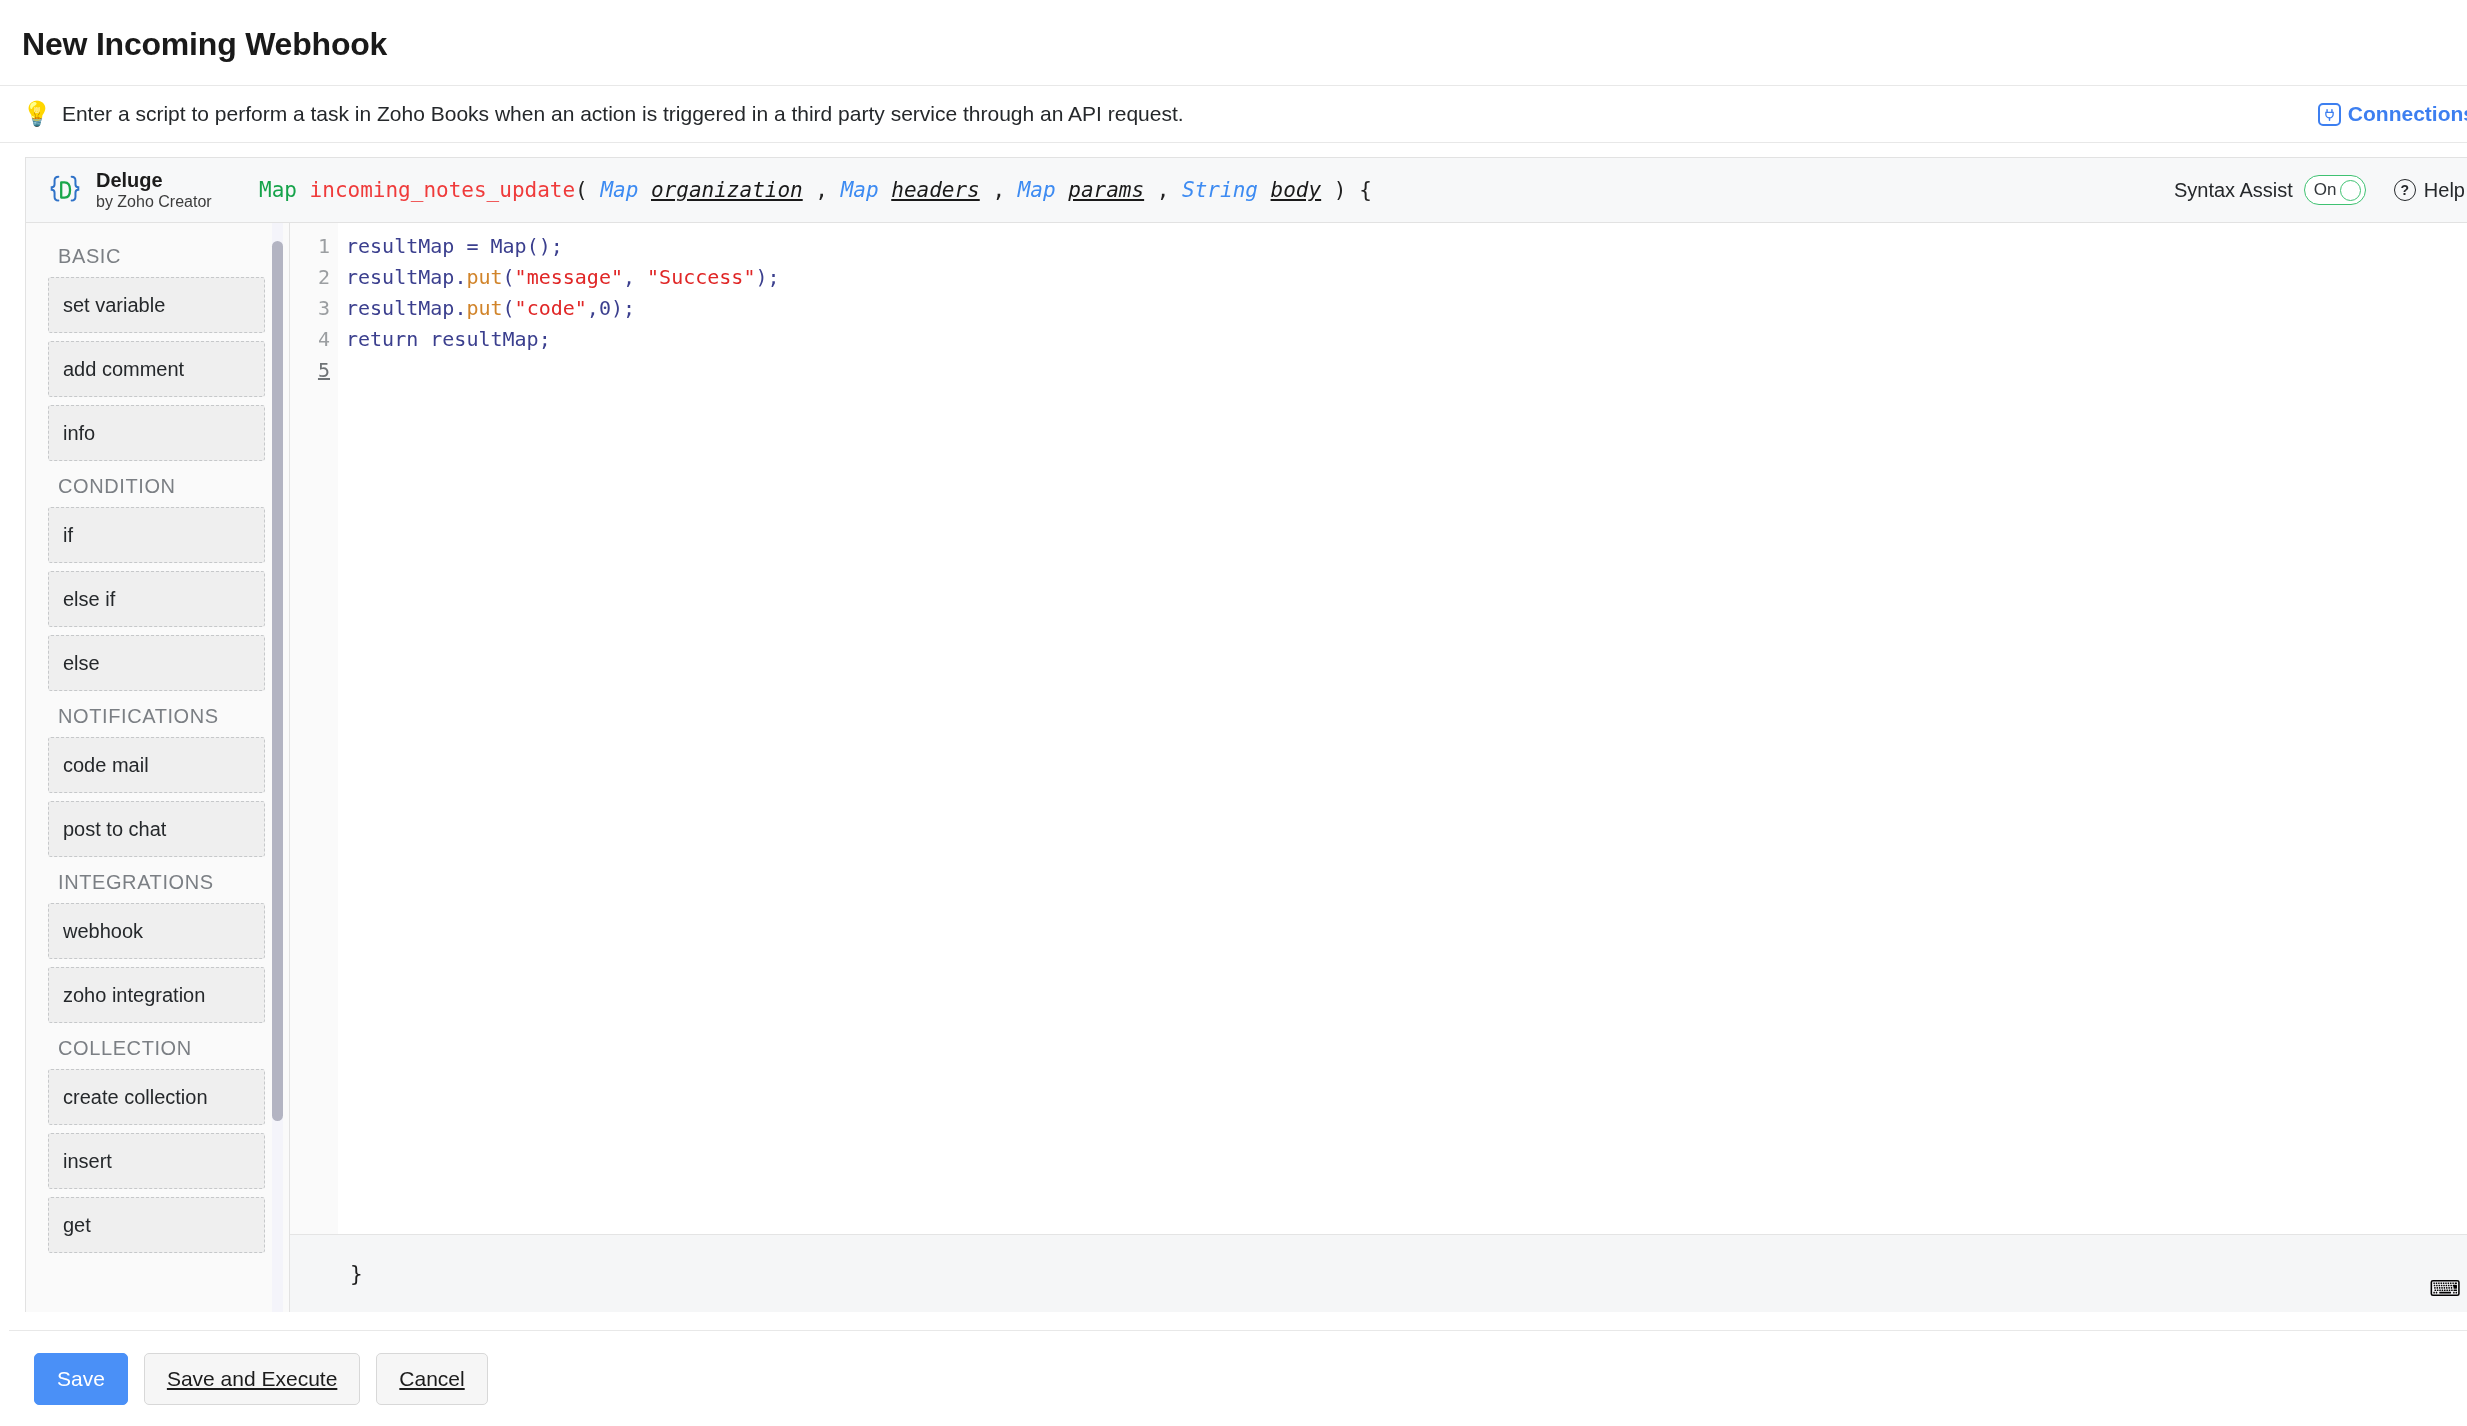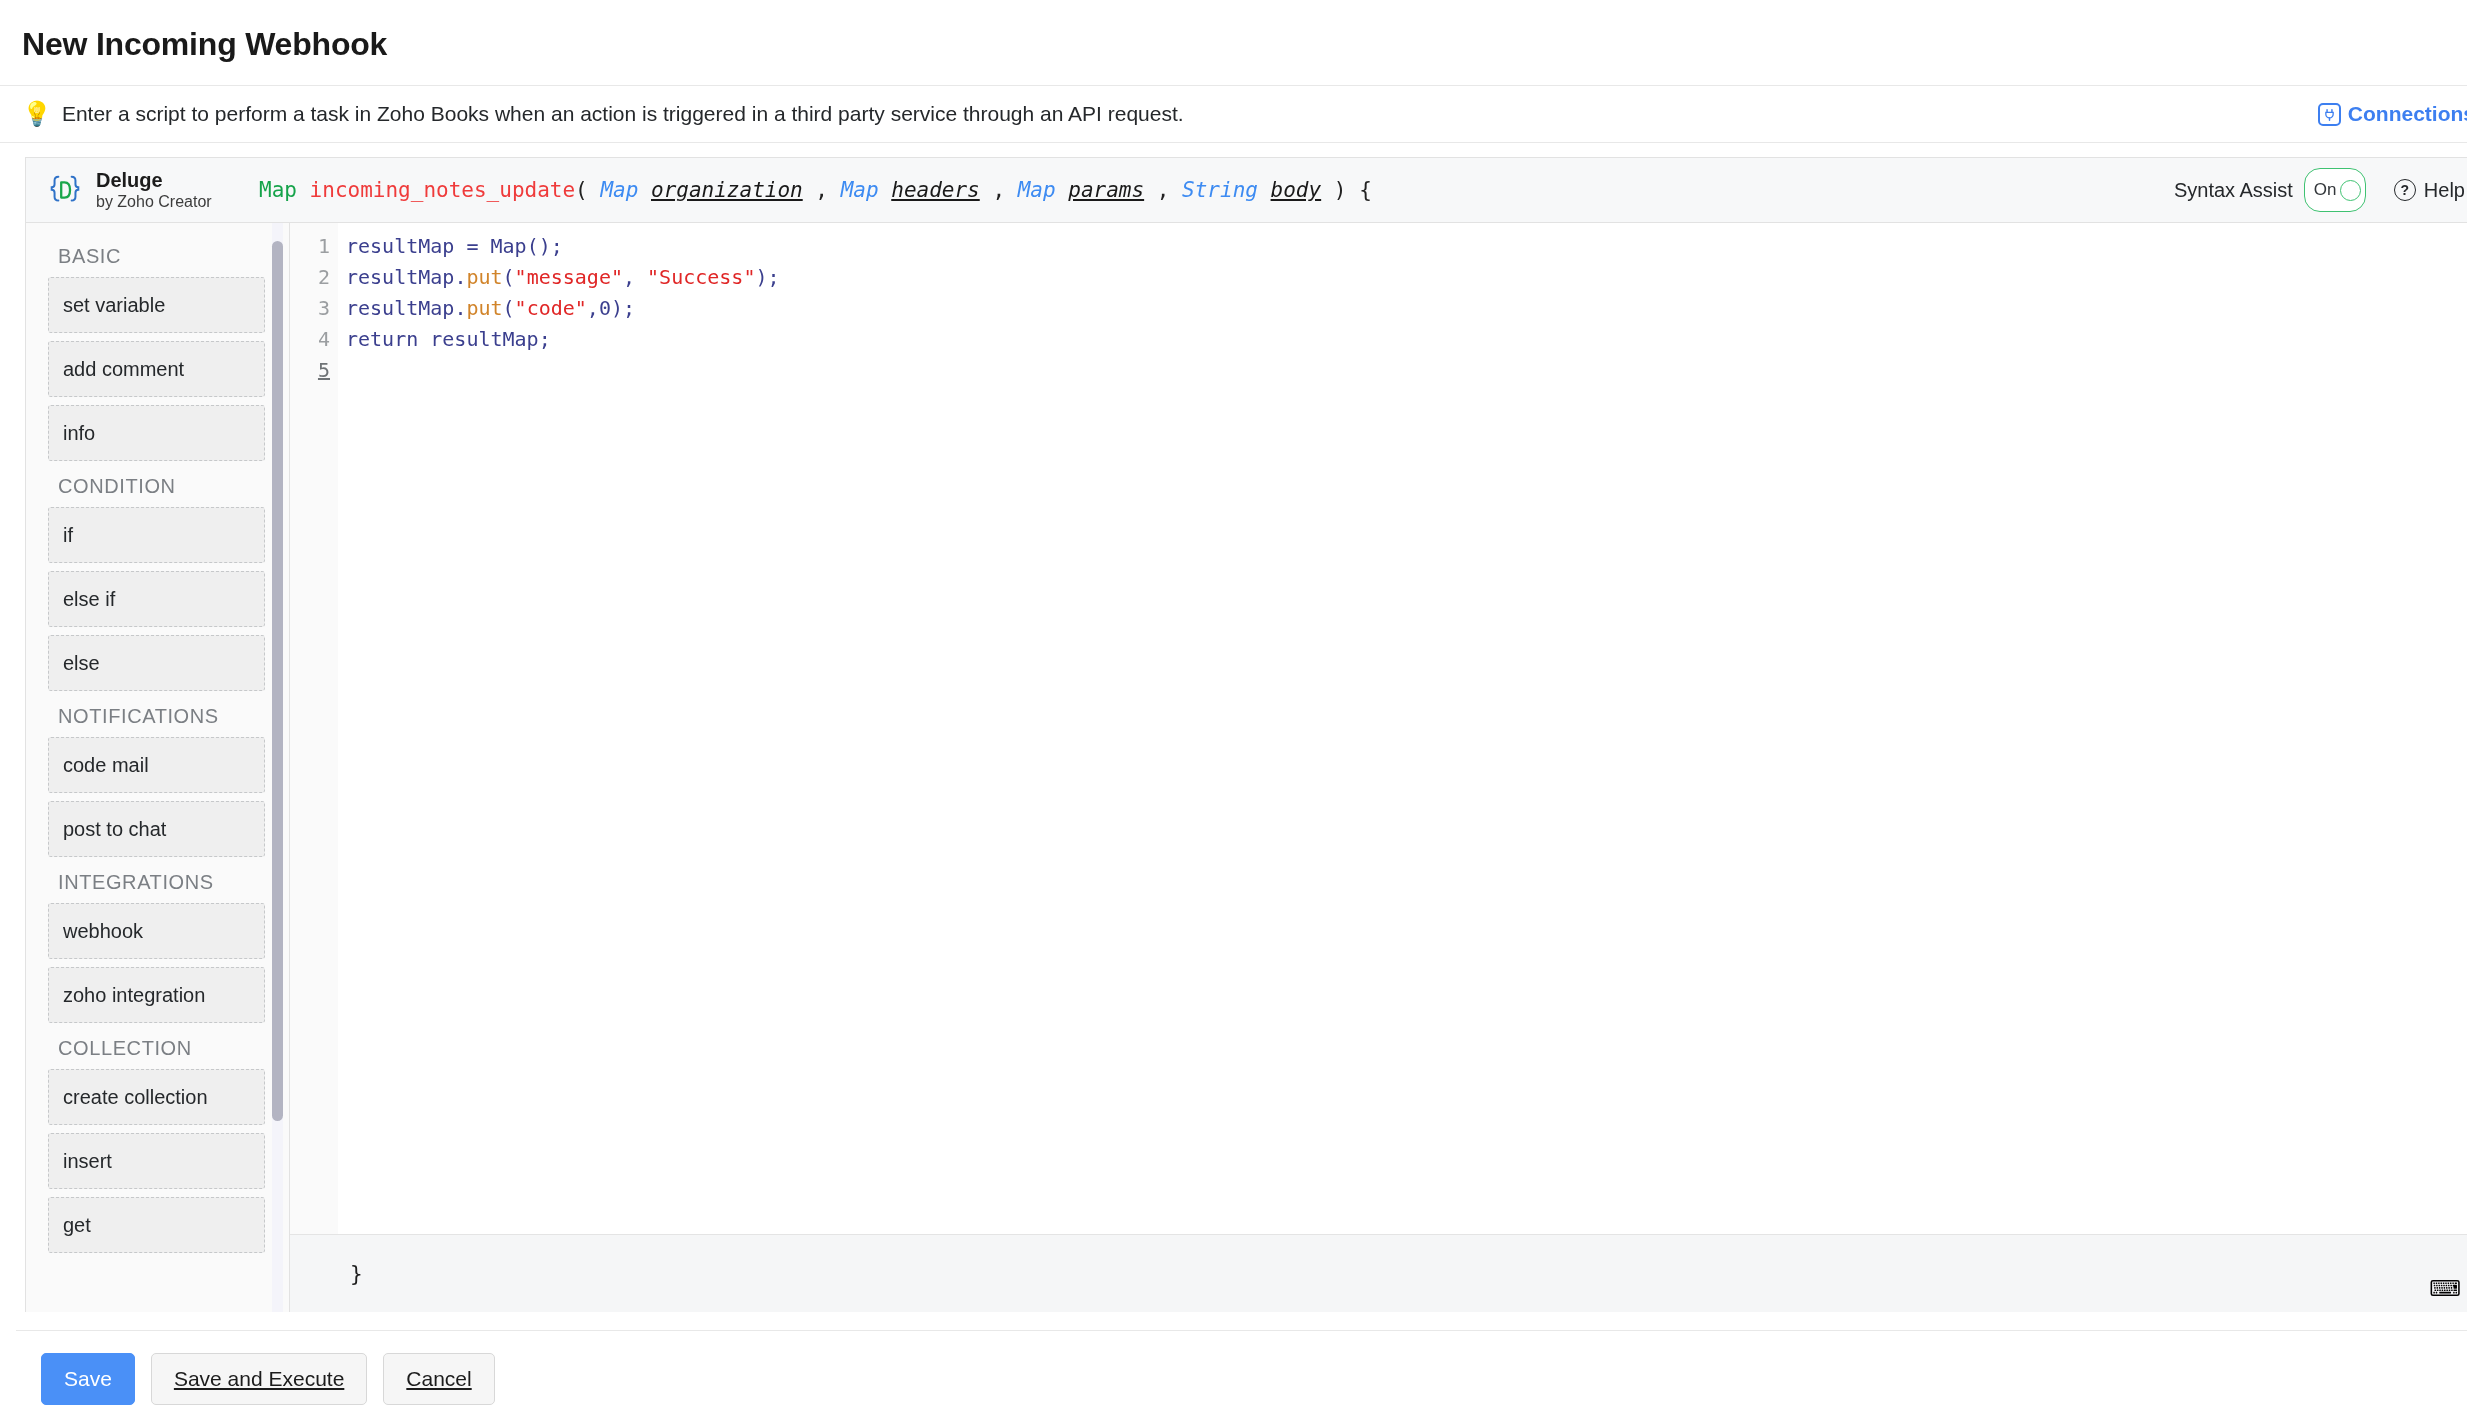--- a/index.html
+++ b/index.html
@@ -96,21 +96,21 @@
     right: 2px;
     top: 50%;
     transform: translateY(-50%);
     display: flex;
     align-items: center;
     gap: 28px;
     justify-content: flex-end;
   }
   .syntax-assist { display: flex; align-items: center; gap: 11px; font-size: 20px; color: #25282b; }
   .toggle {
-    width: 62px; height: 44px;
+    width: 62px; height: 30px;
     border: 1.5px solid #3fc272;
     border-radius: 16px;
     display: flex; align-items: center;
     justify-content: space-between;
     padding: 0 4px 0 9px;
     background: #ffffff;
     cursor: pointer;
   }
   .toggle-label { font-size: 17px; color: #33373b; }
   .toggle-knob {
@@ -240,21 +240,21 @@
     position: absolute;
     right: 6px;
     bottom: 12px;
     font-size: 22px;
     line-height: 1;
   }
 
   
   .actions {
     position: absolute;
-    left: 16px; right: 0;
+    left: 9px; right: 0;
     top: 1330px;
     height: 96px;
     border-top: 1px solid #e8e8e8;
     background: #ffffff;
     display: flex;
     align-items: center;
     gap: 16px;
     padding-left: 25px;
   }
   .btn {

